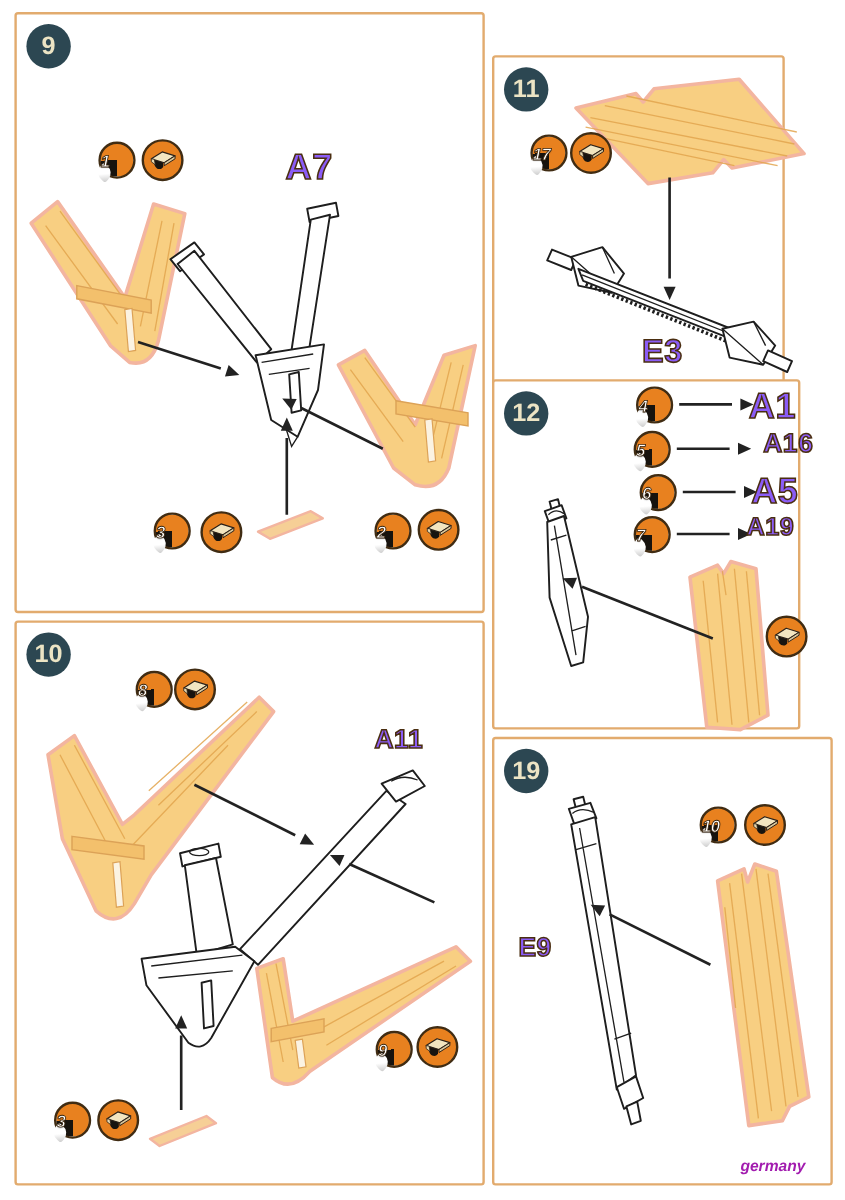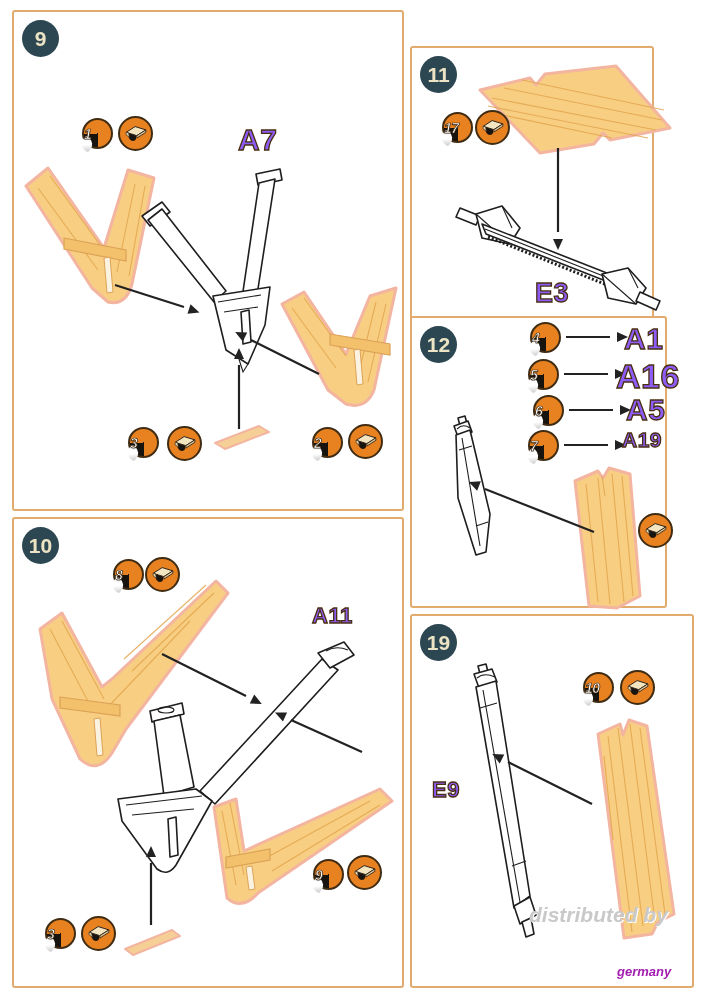--- a/index.html
+++ b/index.html
@@ -273,21 +273,21 @@
     <div class="stepbadge" style="left:8px;top:8px;">
       <span>12</span>
     </div>
     <div class="sticker" style="left:118px;top:4px;">
       <span class="snum">4</span>
     </div>
     <div class="plabel" style="left:212px;top:4px;font-size:30px;">A1</div>
     <div class="sticker" style="left:116px;top:41px;">
       <span class="snum">5</span>
     </div>
-    <div class="plabel" style="left:204px;top:39px;font-size:34px;">A16</div>
+    <div class="plabel" style="left:224px;top:39px;font-size:22px;">A16</div>
     <div class="sticker" style="left:121px;top:77px;">
       <span class="snum">6</span>
     </div>
     <div class="plabel" style="left:214px;top:75px;font-size:30px;">A5</div>
     <div class="sticker" style="left:116px;top:112px;">
       <span class="snum">7</span>
     </div>
     <div class="plabel" style="left:210px;top:110px;font-size:21px;">A19</div>
     <div class="decal" style="left:226px;top:195px;">
       <svg width="28" height="28" viewBox="0 0 34 34">
@@ -329,16 +329,15 @@
     <div class="decal" style="left:208px;top:54px;">
       <svg width="28" height="28" viewBox="0 0 34 34">
         <path d="M8,14 C7,19 8,23 11,25 C14,26 16,25 17,23 L17,14 Z" fill="#18140f"></path>
         <path d="M5,15 L16,8 L29,12 L18,19 Z" fill="#f2e5c0" stroke="#2b2118" stroke-width="1.2" stroke-linejoin="round"></path>
         <path d="M29,12 L29,15 L18,22 L18,19 Z" fill="#d8c79c" stroke="#2b2118" stroke-width="1"></path>
         <path d="M5,15 L5,18 L9,21 L8,15.5 Z" fill="#e8d9b0" stroke="#2b2118" stroke-width="0.8"></path>
       </svg>
     </div>
   </div>
 
-  <div class="wm1">distributed by</div>
   <div class="wm3">germany</div>
 
 </div>
 
 </body></html>

